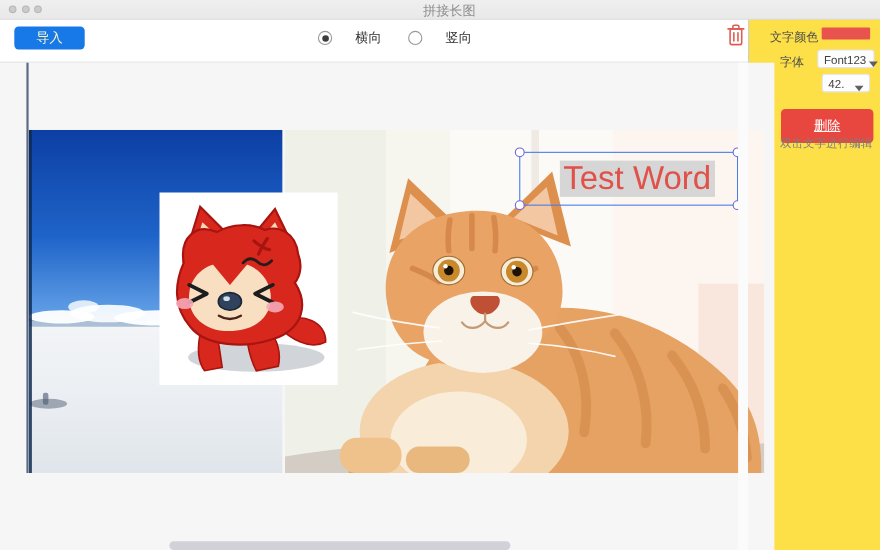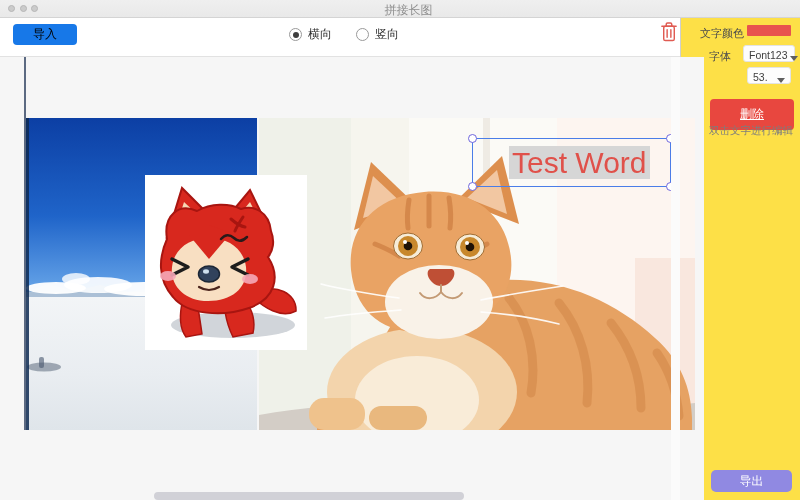--- a/index.html
+++ b/index.html
@@ -10,24 +10,24 @@
   .titlebar{position:absolute;left:0;top:0;width:800px;height:17px;
     background:linear-gradient(#efefef,#e9e9e9);border-bottom:1px solid #d4d4d4;padding-left:17px;}
   .tl{position:absolute;top:5px;width:7px;height:7px;border-radius:50%;
       background:#cbcbcb;border:1px solid #b6b6b6;box-sizing:border-box;}
   .title{position:absolute;left:0;right:0;top:2px;text-align:center;
          font-size:12px;color:#8f8f8f;}
   
   .toolbar{position:absolute;left:0;top:18px;width:680px;height:38px;
            background:#ffffff;border-bottom:1px solid #e2e2e2;}
   .btn-import{position:absolute;left:13px;top:6px;width:64px;height:21px;
-    background:#1778e8;color:#000000;font-size:12px;border:none;border-radius:4px;
+    background:#1778e8;color:#fef9c3;font-size:12px;border:none;border-radius:4px;
     display:flex;align-items:center;justify-content:center;cursor:pointer;}
   .radio-group{position:absolute;left:289px;top:8px;display:flex;gap:24px;}
-  .radio-item{display:flex;align-items:center;gap:6px;font-size:12px;color:#333;}
+  .radio-item{display:flex;align-items:center;gap:21px;font-size:12px;color:#333;}
   .radio-circle{width:13px;height:13px;border-radius:50%;border:1px solid #9a9a9a;
     background:#fff;box-sizing:border-box;position:relative;}
   .radio-circle.on::after{content:"";position:absolute;left:2.5px;top:2.5px;
     width:6px;height:6px;border-radius:50%;background:#3d3d3d;}
   .trash{position:absolute;left:660px;top:3px;width:18px;height:22px;cursor:pointer;}
   
   .sidebar{position:absolute;left:680px;top:18px;width:120px;height:482px;
            background:#fde047;border-left:1px solid #cfcfcf;box-sizing:border-box;}
   .sb-label{position:absolute;font-size:11px;color:#4c4c4c;}
   .swatch{position:absolute;left:66px;top:7px;width:44px;height:11px;
@@ -101,27 +101,26 @@
     <span class="sb-label" style="left:19px;top:8px">文字颜色</span>
     <span class="swatch" style="background: rgb(232, 83, 78);"></span>
 
     <span class="sb-label" style="left:28px;top:31px">字体</span>
     <div class="select-box" style="left:62px;top:27px;width:52px">
       <span>Font123</span>
       <span class="caret" style="margin-left:2px"></span>
     </div>
 
     <div class="select-box" style="left:66px;top:49px;width:44px">
-      <span>53.</span>
+      <span>42.</span>
       <span class="caret"></span>
     </div>
 
     <button class="btn-delete">删除</button>
     <div class="hint">双击文字进行编辑</div>
-    <button class="btn-export">导出</button>
   </div>
 
   <div class="canvas">
     <div class="left-edge"></div>
 
     <div class="photo" style="left:2px;top:61px;width:231px;height:312px">
       <svg viewBox="0 0 231 312" width="231" height="312" preserveAspectRatio="none">
         <defs>
           <linearGradient id="sky" x1="0" y1="0" x2="0" y2="1">
             <stop offset="0" stop-color="#0c3fa4"></stop>

